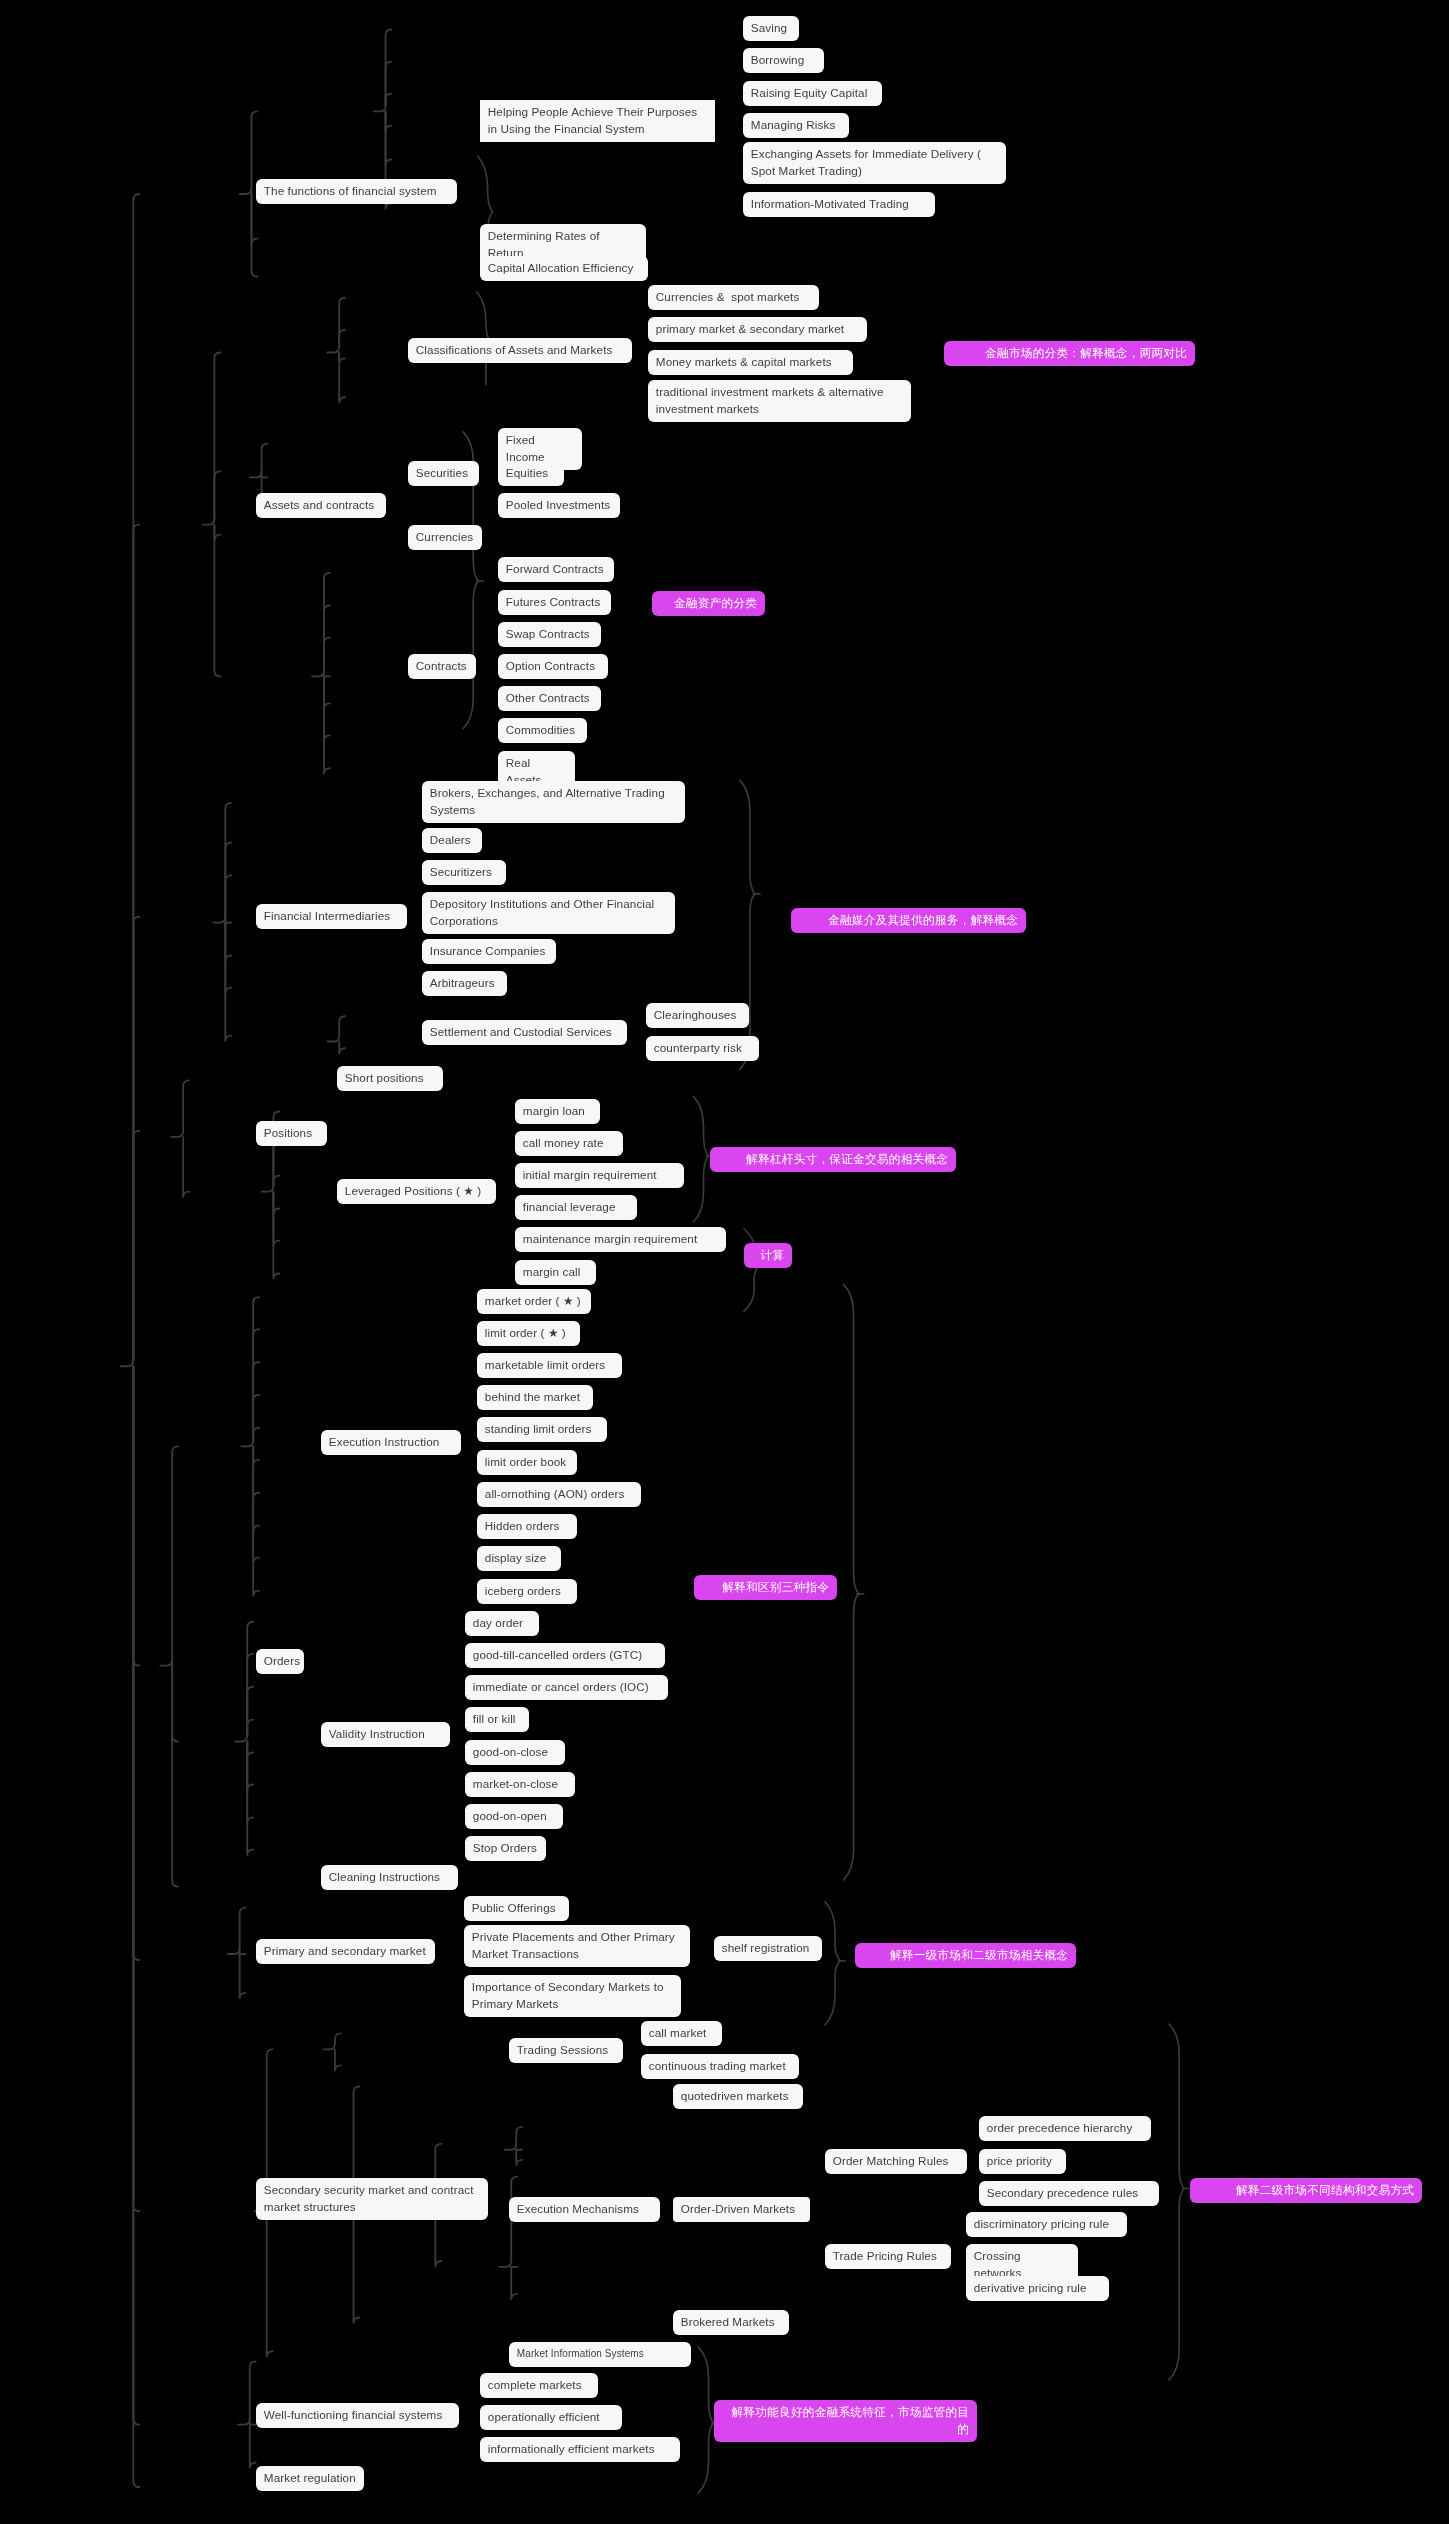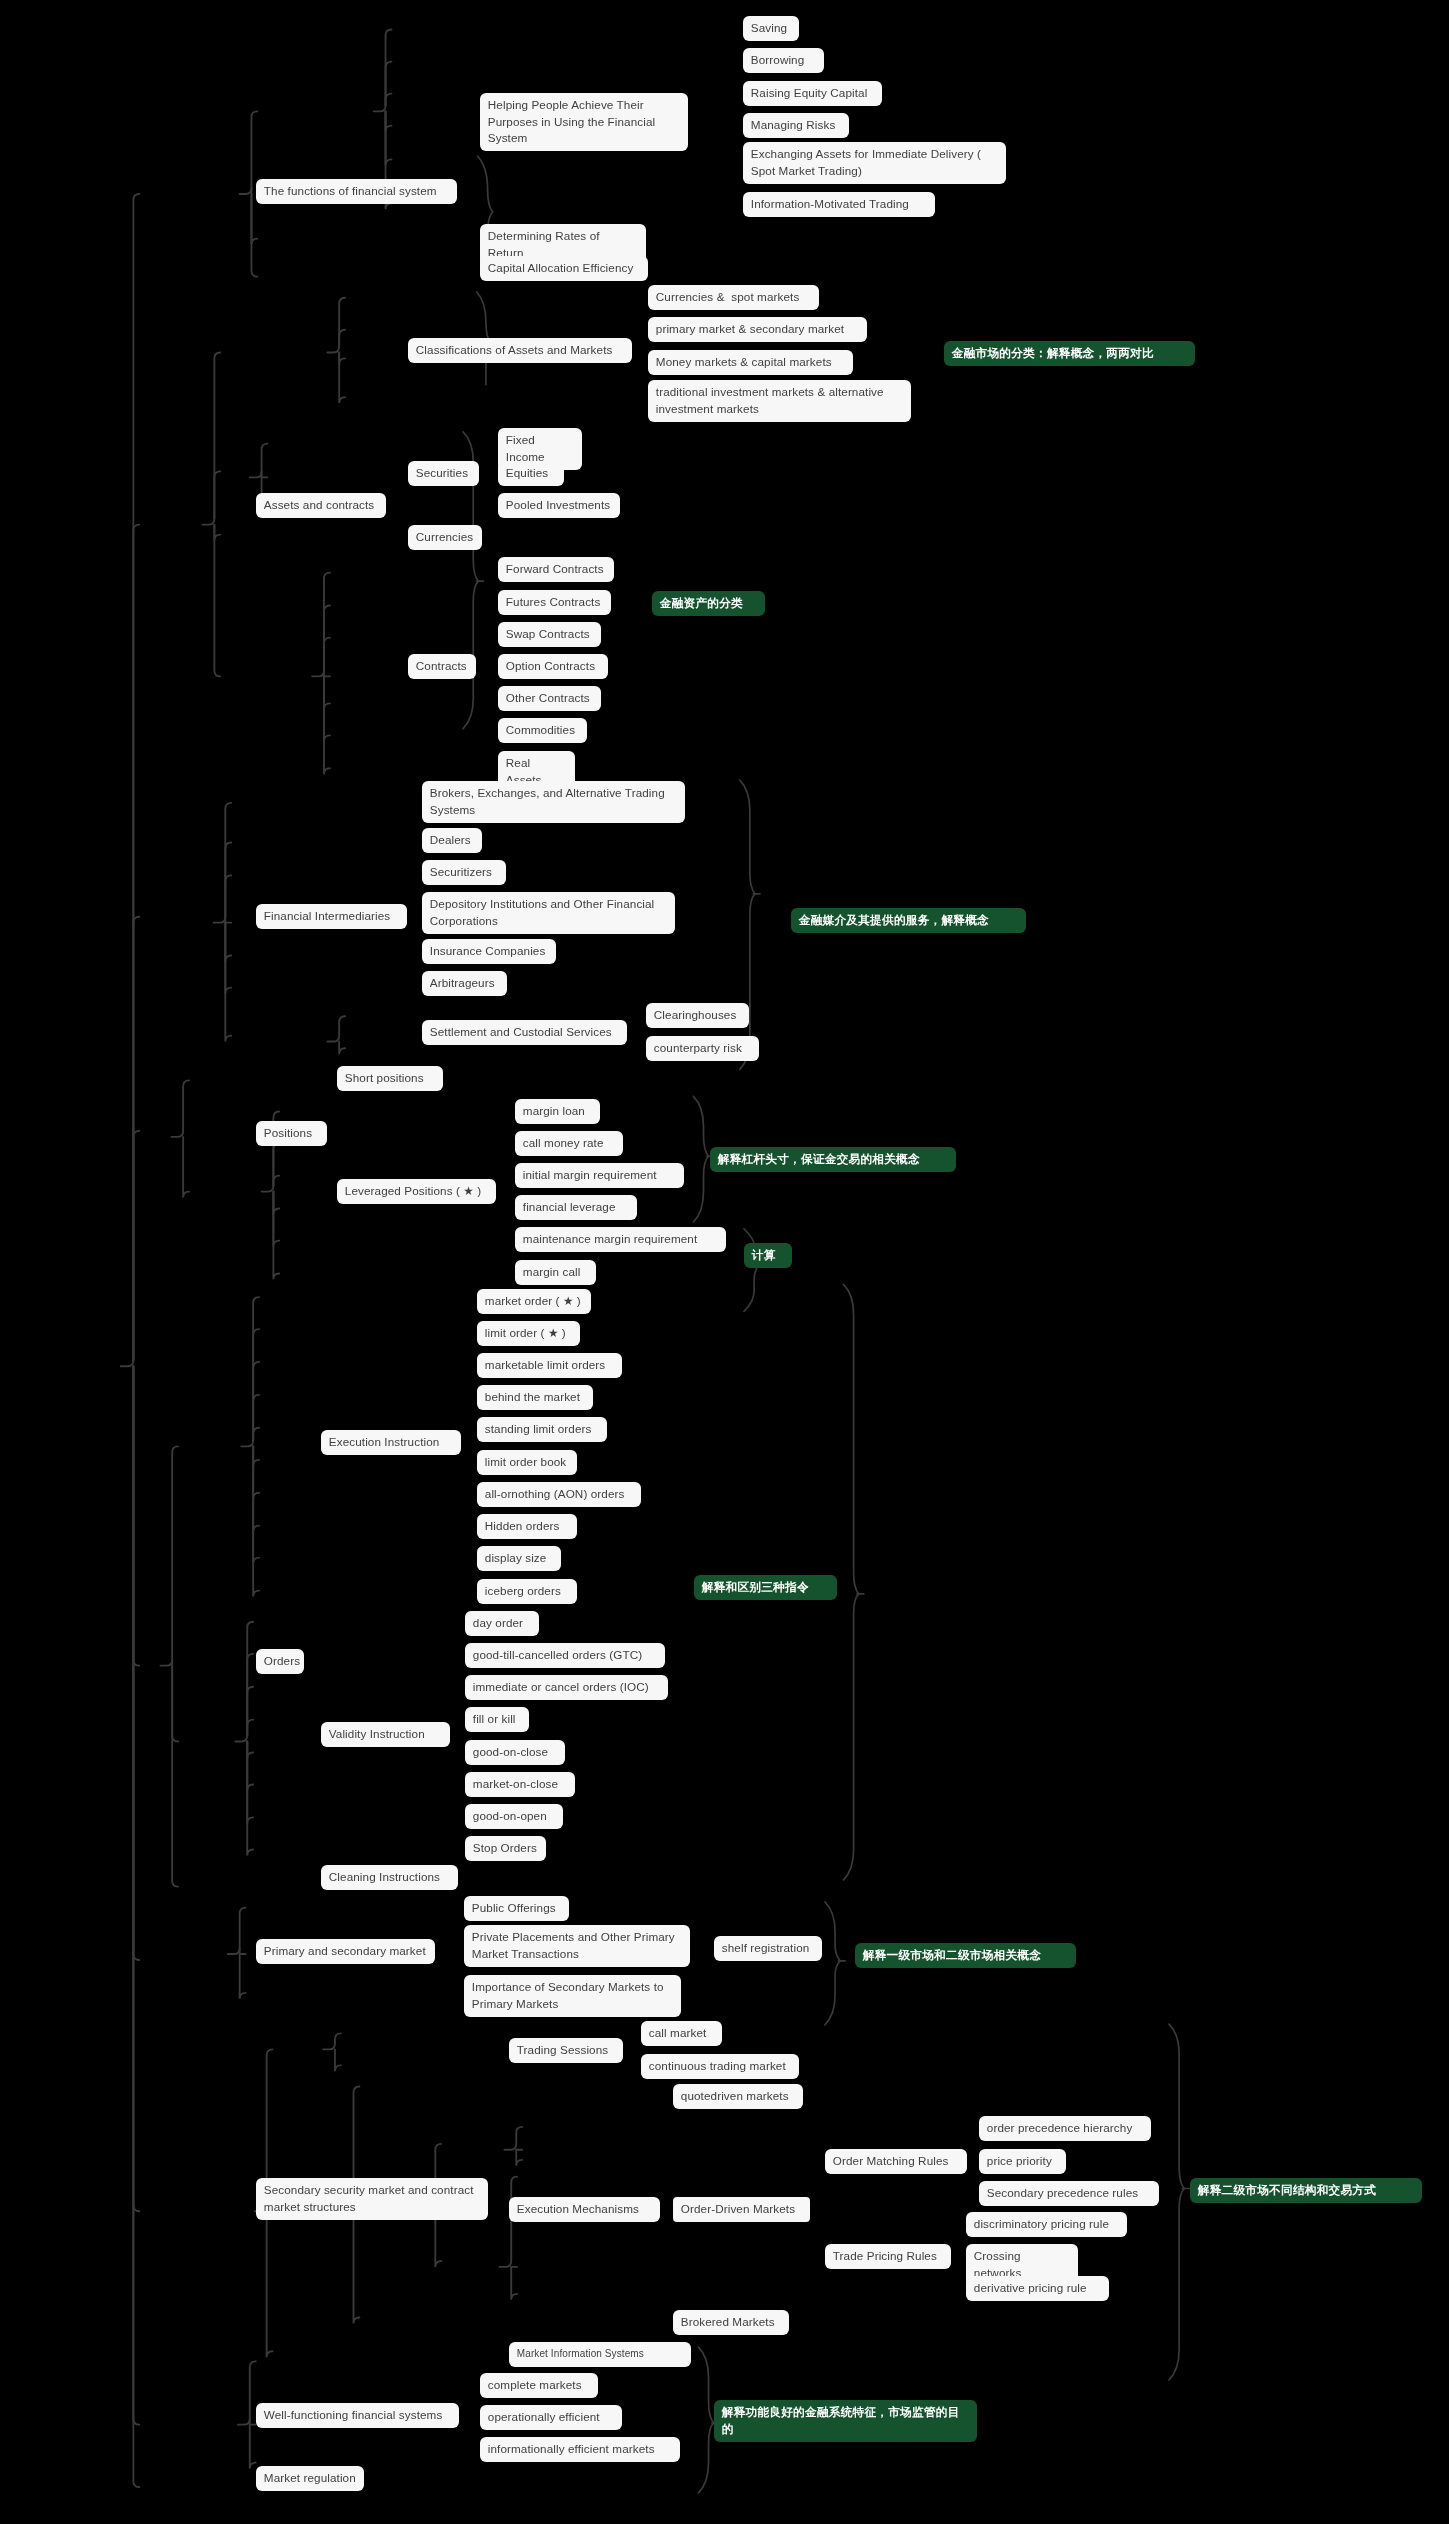--- a/index.html
+++ b/index.html
@@ -24,28 +24,28 @@
     background:#f7f7f7;
     color:#3f3f3f;
     border-radius:5.9px;
     font-size:11.4px;
     line-height:16px;
     padding:4.2px 7.6px 4.2px 7.6px;
     white-space:pre-wrap;
     letter-spacing:0.1px;
   }
   .node.badge{
-    background:#14532d;
+    background:#d946ef;
     color:#ffffff;
-    font-weight:bold;
+    font-weight:normal;
     font-size:11.4px;
     line-height:16px;
     border-radius:5px;
     padding:4.2px 8.4px;
-    text-align:left;
+    text-align:right;
     letter-spacing:0.2px;
   }
 </style>
 </head>
 <body>
 
 <div id="canvas">
 
   <svg id="wires" viewBox="0 0 1719 2994">
     <g fill="none" stroke="#3a3a3a" stroke-width="2.2" stroke-linecap="round">
@@ -193,21 +193,21 @@
 
       <path d="M1386 2400 Q1398 2412 1398 2436 V2570 Q1398 2588 1404 2595 Q1398 2601 1398 2619 V2786 Q1398 2810 1386 2822" stroke-width="2"></path>
       <path d="M1402 2595 H1410" stroke-width="2"></path>
 
       <path d="M828 2783 Q840 2795 840 2819 V2848 Q840 2866 846 2873 Q840 2879 840 2897 V2920 Q840 2944 828 2956" stroke-width="2"></path>
       <path d="M844 2873 H852" stroke-width="2"></path>
     </g>
   </svg>
 
   <div class="node" style="left: 256px; top: 179px; width: 201px; font-size: 11.7px; line-height: 16.5px; padding: 4.3px 7.8px; border-radius: 6px;">The functions of financial system</div>
-  <div class="node" style="left: 480px; top: 93px; width: 208px; font-size: 11.7px; line-height: 16.5px; padding: 4.3px 7.8px; border-radius: 6px;">Helping People Achieve Their Purposes in Using the Financial System</div>
+  <div class="node" style="left: 480px; top: 100px; width: 235px; font-size: 11.7px; line-height: 16.5px; padding: 4.3px 7.8px; border-radius: 0;">Helping People Achieve Their Purposes in Using the Financial System</div>
   <div class="node" style="left: 743px; top: 16px; width: 56px; font-size: 11.7px; line-height: 16.5px; padding: 4.3px 7.8px; border-radius: 6px;">Saving</div>
   <div class="node" style="left: 743px; top: 48px; width: 81px; font-size: 11.7px; line-height: 16.5px; padding: 4.3px 7.8px; border-radius: 6px;">Borrowing</div>
   <div class="node" style="left: 743px; top: 81px; width: 139px; font-size: 11.7px; line-height: 16.5px; padding: 4.3px 7.8px; border-radius: 6px;">Raising Equity Capital</div>
   <div class="node" style="left: 743px; top: 113px; width: 106px; font-size: 11.7px; line-height: 16.5px; padding: 4.3px 7.8px; border-radius: 6px;">Managing Risks</div>
   <div class="node" style="left: 743px; top: 142px; width: 263px; font-size: 11.7px; line-height: 16.5px; padding: 4.3px 7.8px; border-radius: 6px;">Exchanging Assets for Immediate Delivery ( Spot Market Trading)</div>
   <div class="node" style="left: 743px; top: 192px; width: 192px; font-size: 11.7px; line-height: 16.5px; padding: 4.3px 7.8px; border-radius: 6px;">Information-Motivated Trading</div>
   <div class="node" style="left: 480px; top: 224px; width: 166px; font-size: 11.7px; line-height: 16.5px; padding: 4.3px 7.8px; border-radius: 6px;">Determining Rates of Return</div>
   <div class="node" style="left: 480px; top: 256px; width: 168px; font-size: 11.7px; line-height: 16.5px; padding: 4.3px 7.8px; border-radius: 6px;">Capital Allocation Efficiency</div>
 
   <div class="node" style="left: 256px; top: 493px; width: 130px; font-size: 11.7px; line-height: 16.5px; padding: 4.3px 7.8px; border-radius: 6px;">Assets and contracts</div>

